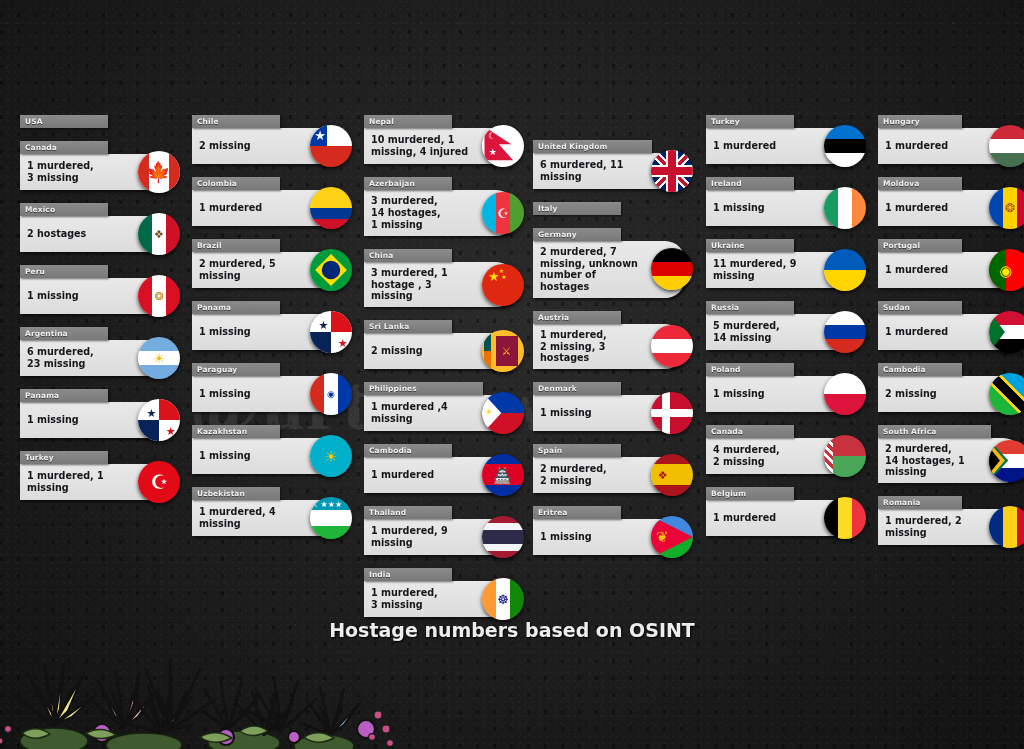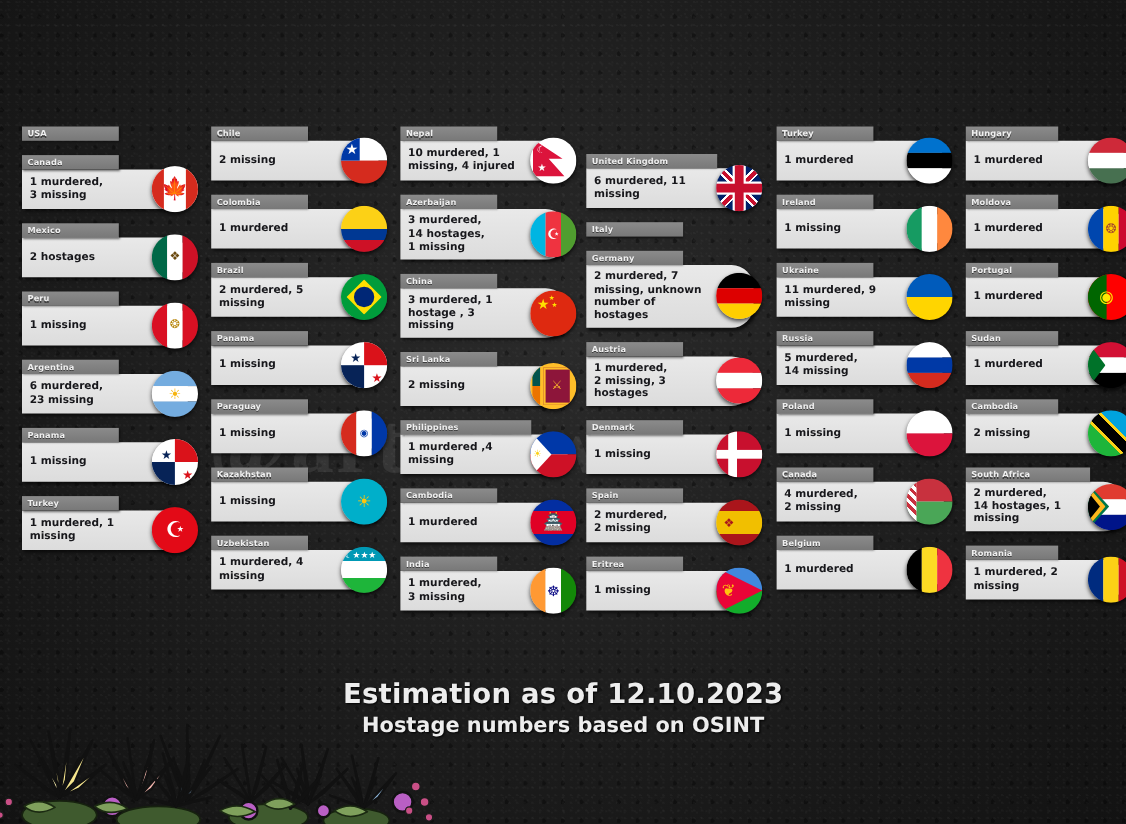--- a/index.html
+++ b/index.html
@@ -475,20 +475,31 @@
           <div class="card-body">
             <div class="card-text">1 murdered</div>
             <div class="flag">
               <div class="fl" style="background:linear-gradient(180deg,#032ea1 0 25%,#e00025 25% 75%,#032ea1 75% 100%)"></div>
                <div class="emblem" style="color:#fff;font-size:15px">🏯</div>
             </div>
           </div>
         </div>
         <div class="card">
           <div class="card-tab">
+            <span class="tab-label">Thailand</span>
+          </div>
+          <div class="card-body">
+            <div class="card-text">1 murdered, 9 missing</div>
+            <div class="flag">
+              <div class="fl" style="background:linear-gradient(180deg,#a51931 0 17%,#f4f5f8 17% 33%,#2d2a4a 33% 67%,#f4f5f8 67% 83%,#a51931 83% 100%)"></div>
+            </div>
+          </div>
+        </div>
+        <div class="card">
+          <div class="card-tab">
             <span class="tab-label">India</span>
           </div>
           <div class="card-body">
             <div class="card-text">1 murdered,<br>3 missing</div>
             <div class="flag">
               <div class="fl v3">
                 <div style="background:#ff9933"></div>
                 <div style="background:#fff"></div>
                 <div style="background:#138808"></div>
               </div>
@@ -913,17 +924,16 @@
           <circle cx="392" cy="96" r="4"></circle>
         <circle cx="378" cy="104" r="3.4"></circle>
           <circle cx="396" cy="110" r="3.4"></circle>
         <circle cx="14" cy="96" r="3.4"></circle>
           <circle cx="6" cy="108" r="3"></circle>
       </g>
     </g>
   </svg>
 
   <div id="footer">
-    <div id="footer-line1">Estimation as of 12.10.2023</div>
     <div id="footer-line2">Hostage numbers based on OSINT</div>
   </div>
 
 </div>
 
 </body></html>

